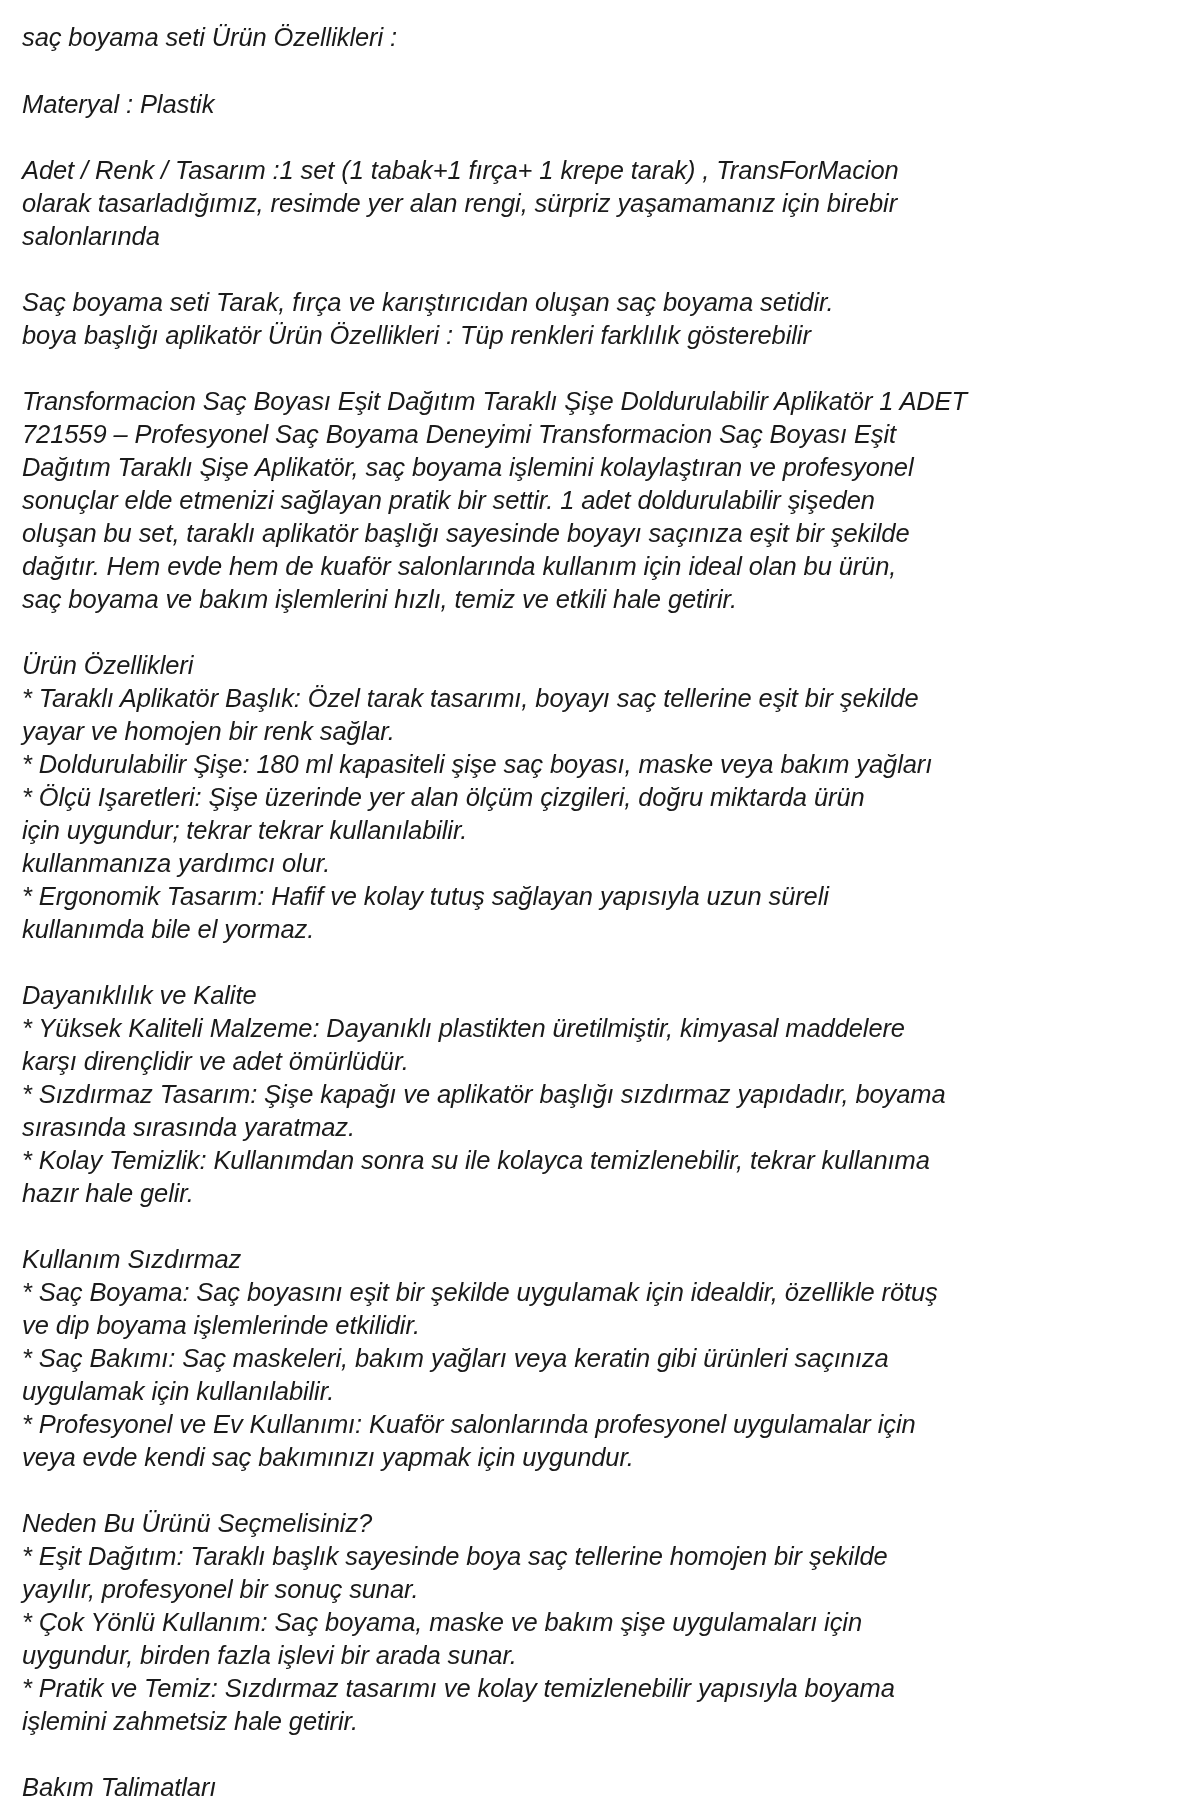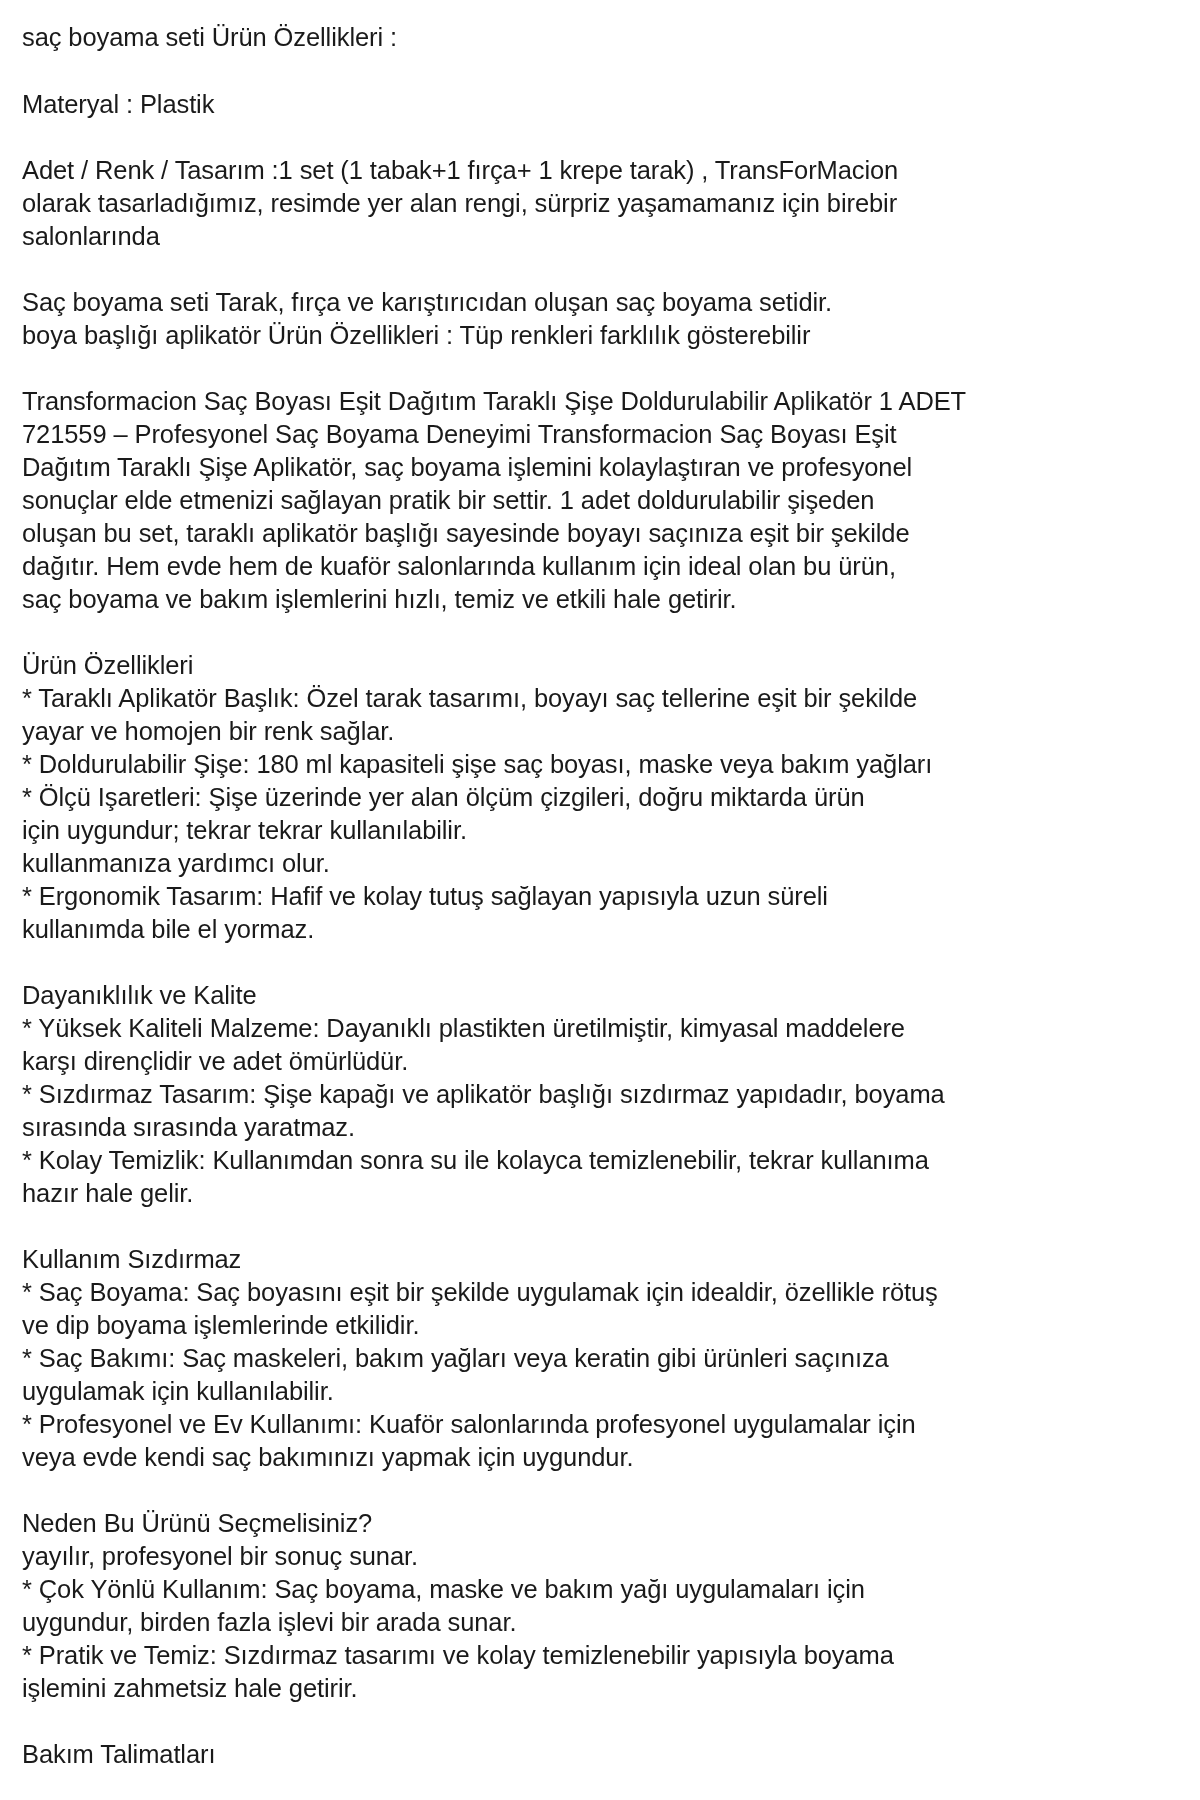--- a/index.html
+++ b/index.html
@@ -15,20 +15,21 @@
     font-family: "Liberation Sans", "DejaVu Sans", sans-serif;
     color: #1a1a1a;
     -webkit-font-smoothing: antialiased;
   }
   .page {
     box-sizing: border-box;
     width: 1200px;
     height: 1492px;
     background: #ffffff;
     padding: 20px 0 0 22px;
+    font-style: italic;
   }
   .doc {
     width: 1040px;
   }
   
   .block {
     margin: 0 0 0 0;
   }
   .line {
     font-size: 25.5px;
@@ -103,22 +104,23 @@
         <div class="line">* Saç Boyama: Saç boyasını eşit bir şekilde uygulamak için idealdir, özellikle rötuş</div>
         <div class="line">ve dip boyama işlemlerinde etkilidir.</div>
         <div class="line">* Saç Bakımı: Saç maskeleri, bakım yağları veya keratin gibi ürünleri saçınıza</div>
         <div class="line">uygulamak için kullanılabilir.</div>
         <div class="line">* Profesyonel ve Ev Kullanımı: Kuaför salonlarında profesyonel uygulamalar için</div>
         <div class="line">veya evde kendi saç bakımınızı yapmak için uygundur.</div>
       </div>
       <div class="gap-lg"></div>
       <div class="block">
         <div class="line">Neden Bu Ürünü Seçmelisiniz?</div>
+        <div class="line">* Eşit Dağıtım: Taraklı başlık sayesinde boya saç tellerine homojen bir şekilde</div>
         <div class="line">yayılır, profesyonel bir sonuç sunar.</div>
-        <div class="line">* Çok Yönlü Kullanım: Saç boyama, maske ve bakım yağı uygulamaları için</div>
+        <div class="line">* Çok Yönlü Kullanım: Saç boyama, maske ve bakım şişe uygulamaları için</div>
         <div class="line">uygundur, birden fazla işlevi bir arada sunar.</div>
         <div class="line">* Pratik ve Temiz: Sızdırmaz tasarımı ve kolay temizlenebilir yapısıyla boyama</div>
         <div class="line">işlemini zahmetsiz hale getirir.</div>
       </div>
       <div class="gap-lg"></div>
       <div class="block">
         <div class="line">Bakım Talimatları</div>
       </div>
     </div>
 </div>

